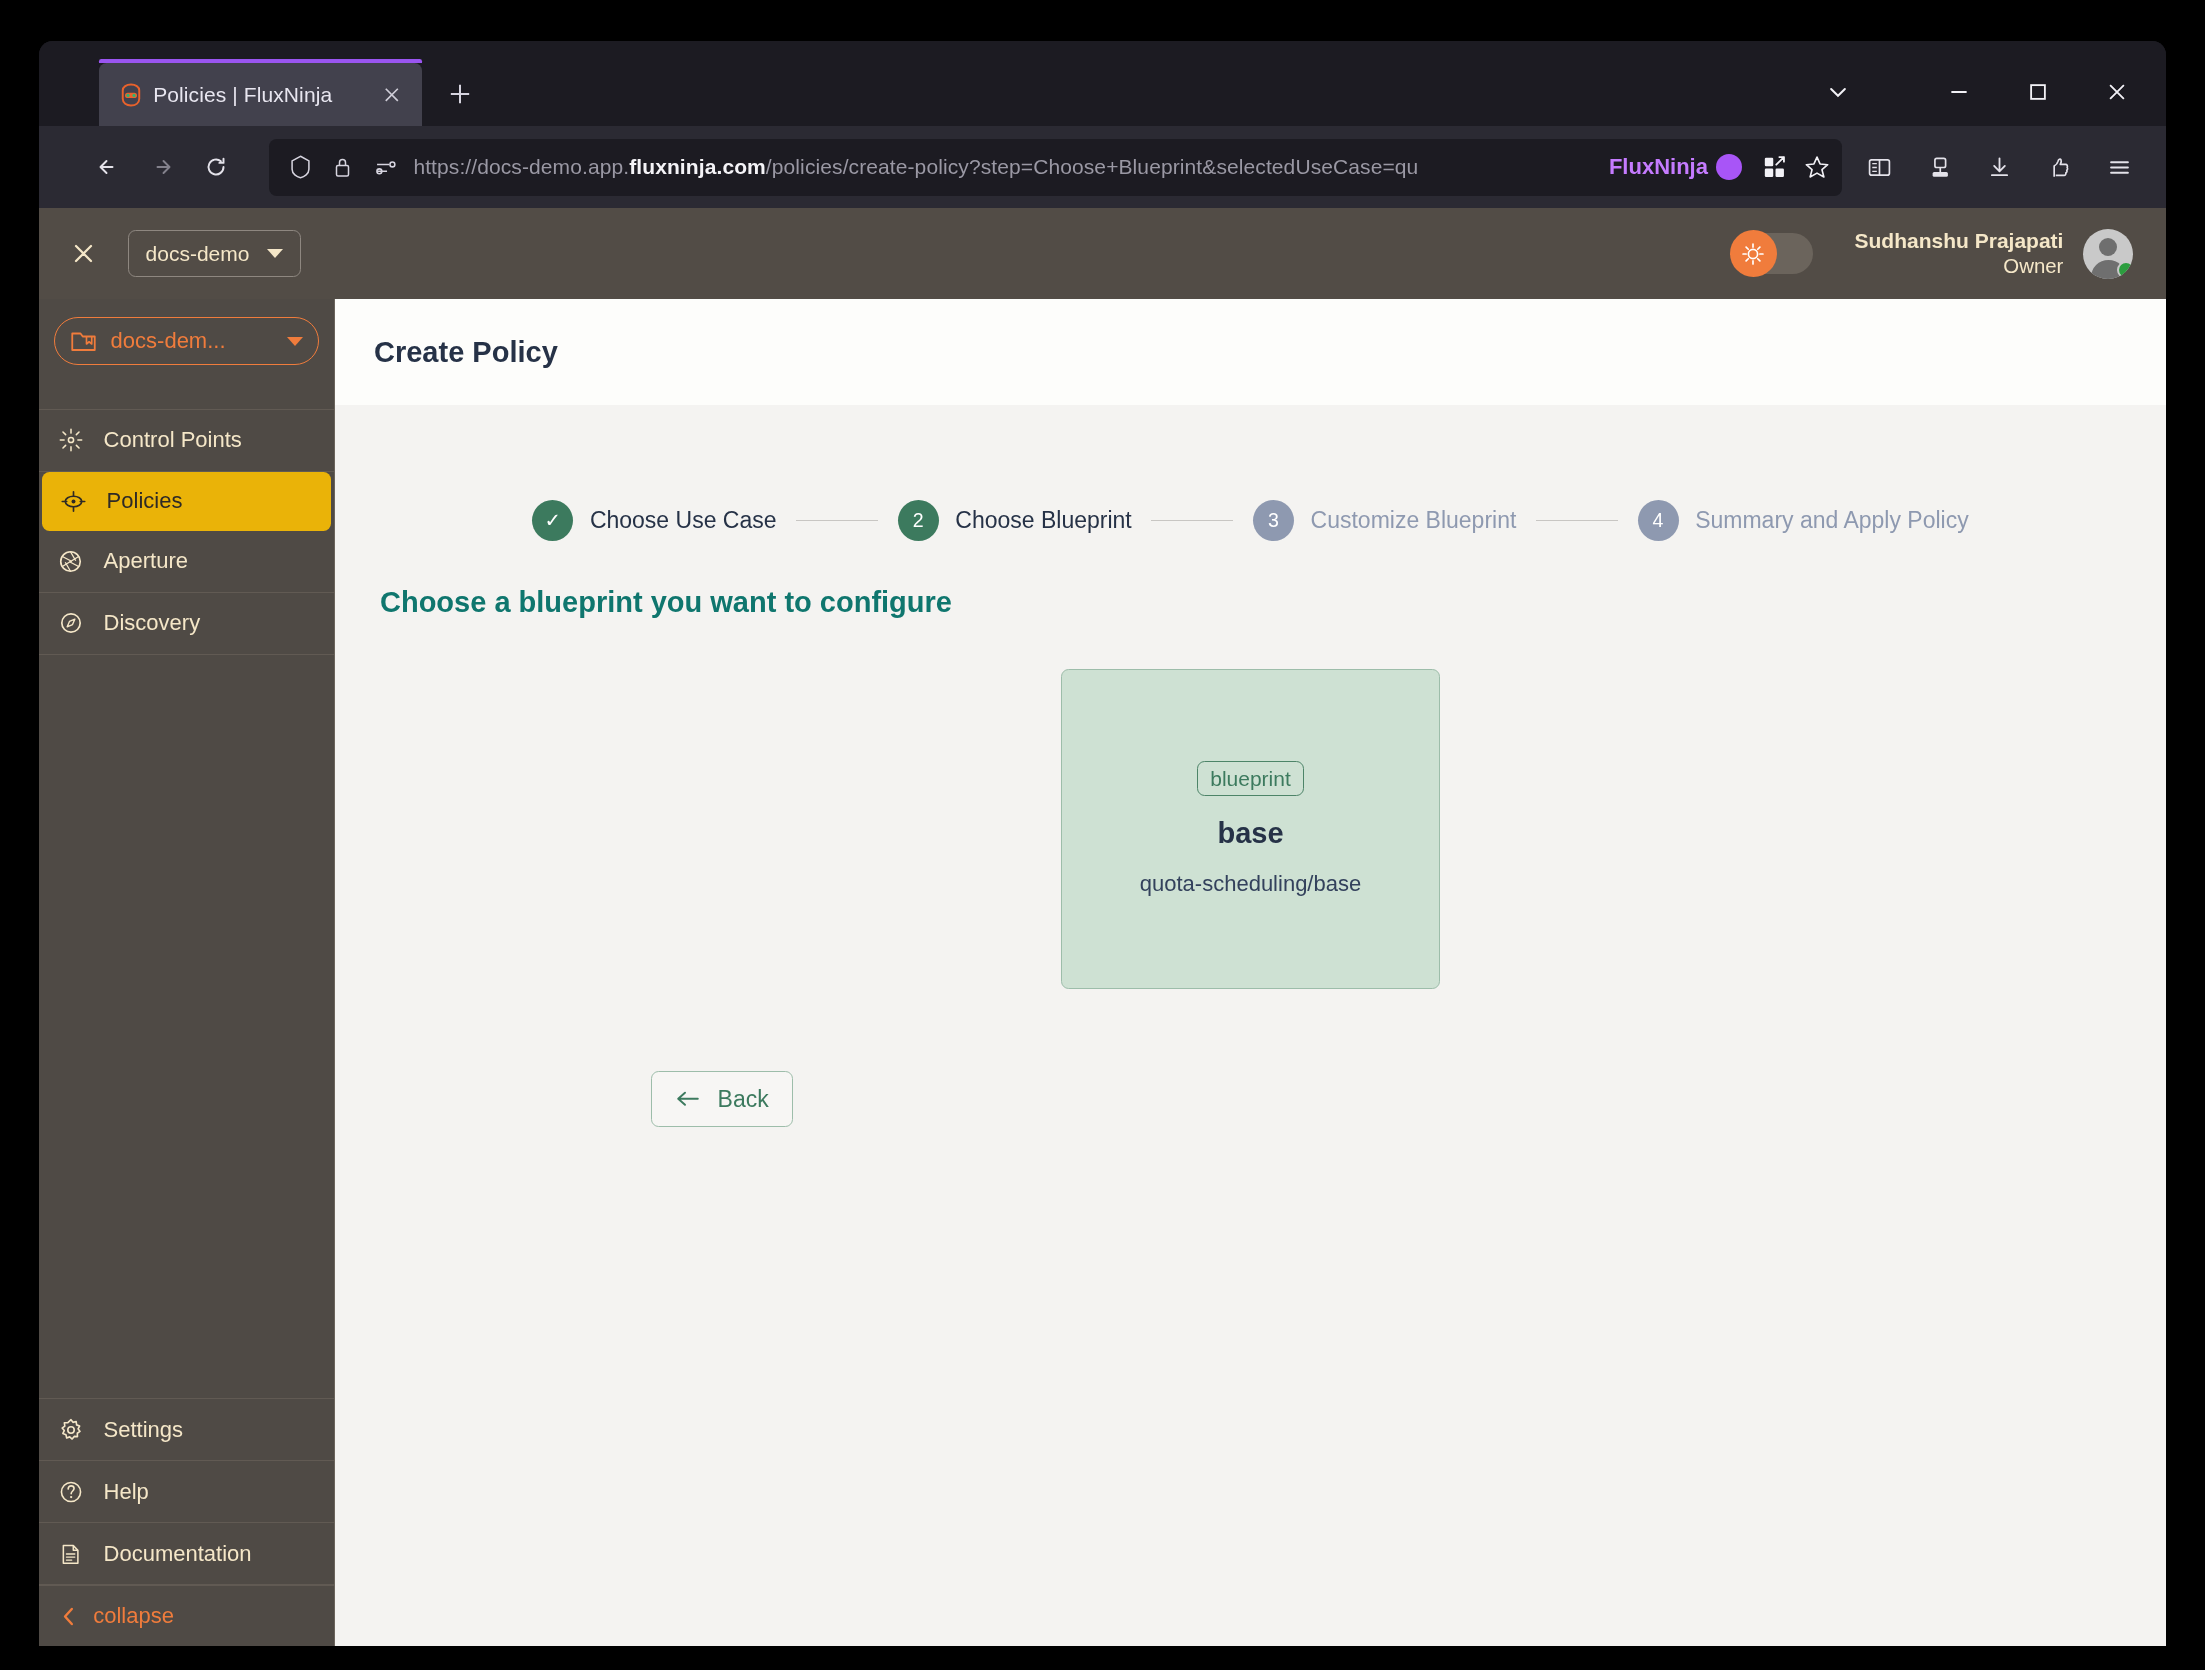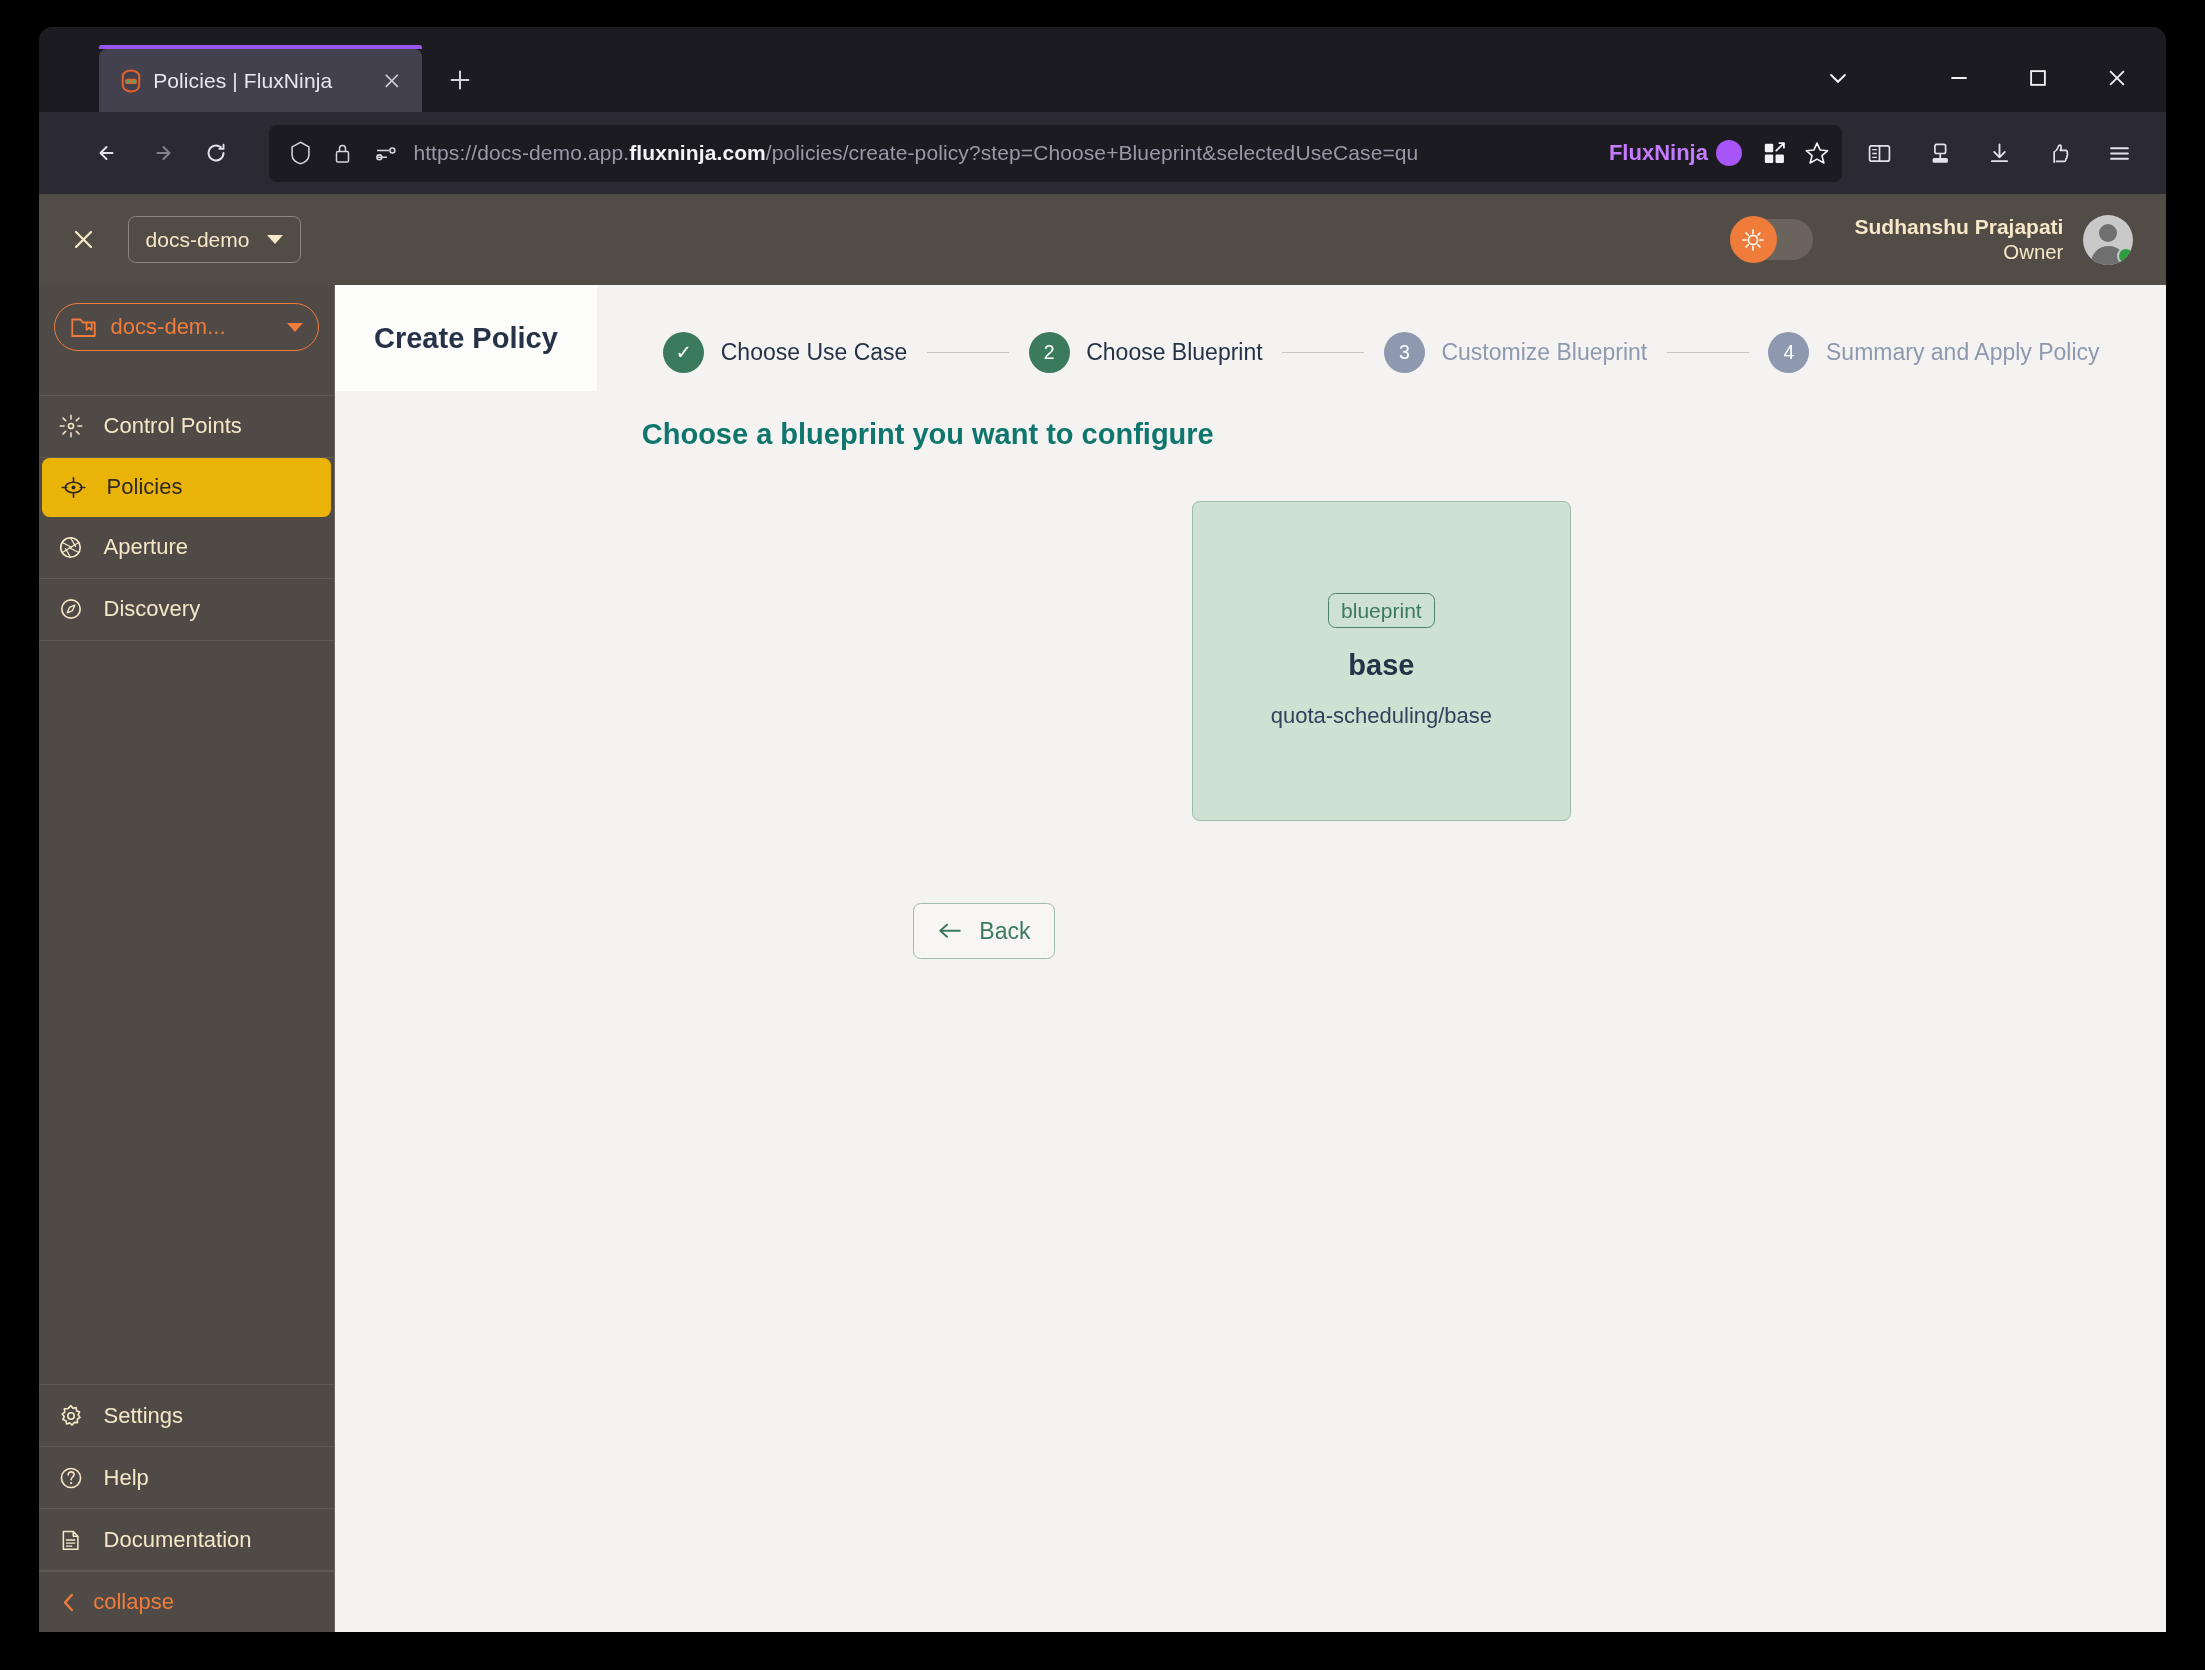--- a/index.html
+++ b/index.html
@@ -10,21 +10,21 @@
     height: 1670px;
     background: #000000;
     font-family: "Liberation Sans", sans-serif;
     overflow: hidden;
   }
 
   
   .browser-window {
     position: absolute;
     left: 39px;
-    top: 27px;
+    top: 41px;
     width: 2127px;
     height: 1605px;
     background: #1c1b22;
     border-radius: 13.6px 13.6px 0 0;
     overflow: hidden;
     display: flex;
     flex-direction: column;
   }
 
   
@@ -353,24 +353,25 @@
     height: 60px;
     padding: 0 19.6px;
     color: #f07c3c;
     font-size: 22px;
   }
 
   
   .main {
     flex: 1;
     display: flex;
-    flex-direction: row;
+    flex-direction: column;
     background: #f4f3f1;
     min-width: 0;
     overflow: hidden;
+    gap: 48px;
   }
   .main-header {
     height: 106px;
     background: #fdfdfb;
     display: flex;
     align-items: center;
     padding: 0 39px;
     flex: none;
   }
   .main-header h1 {

